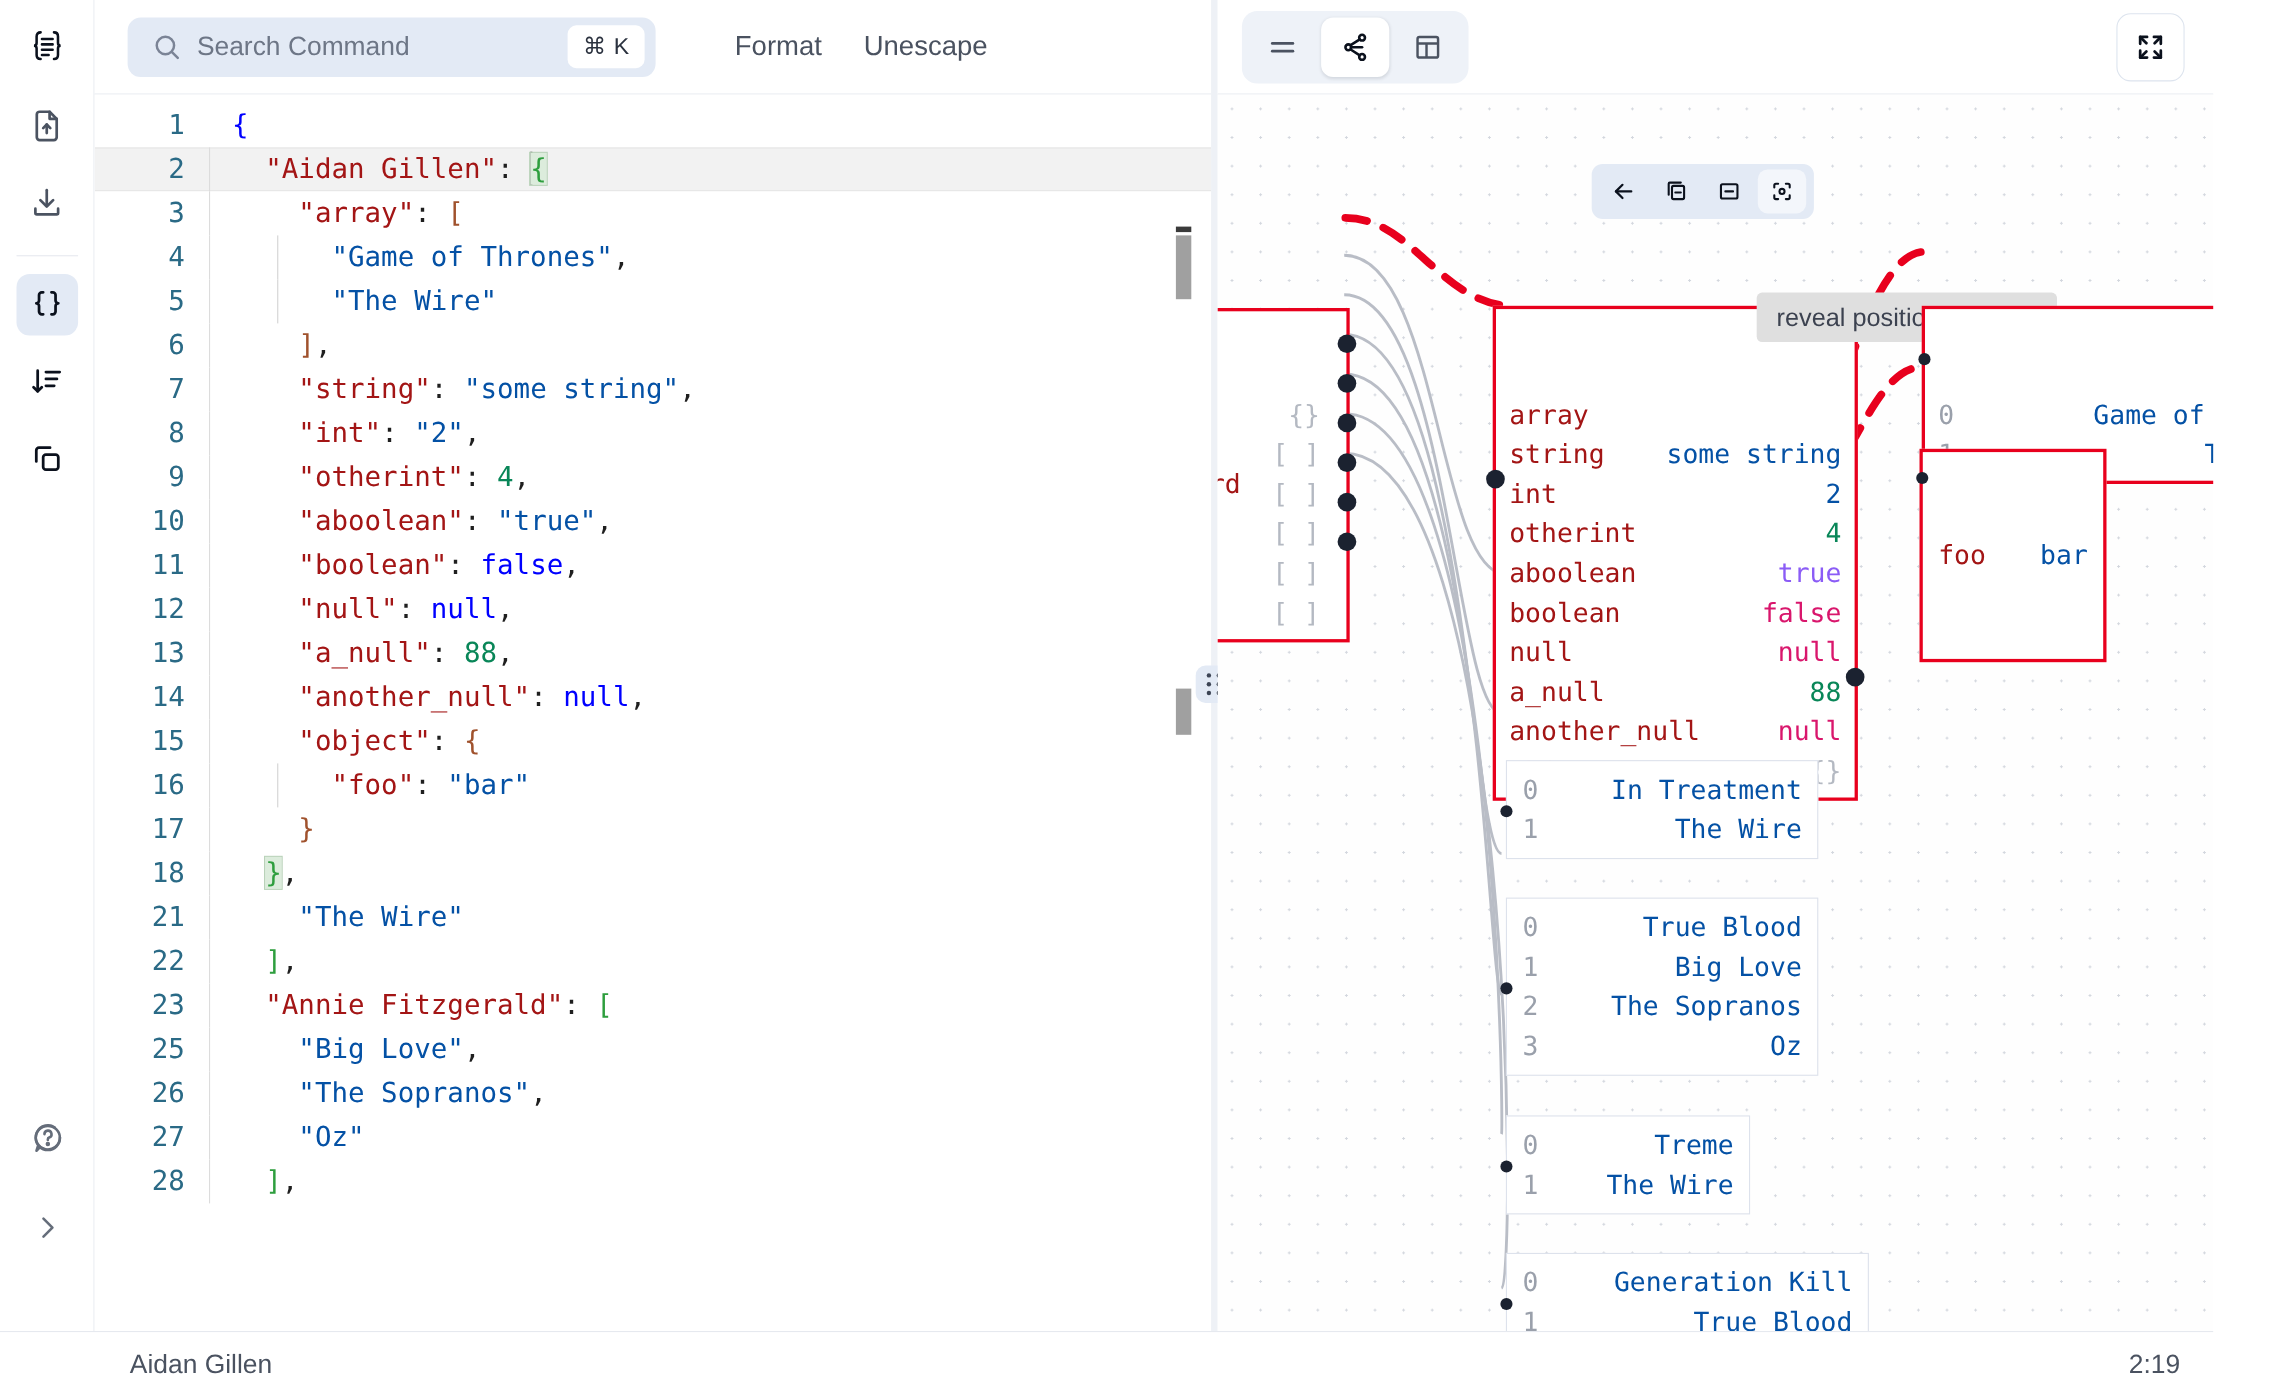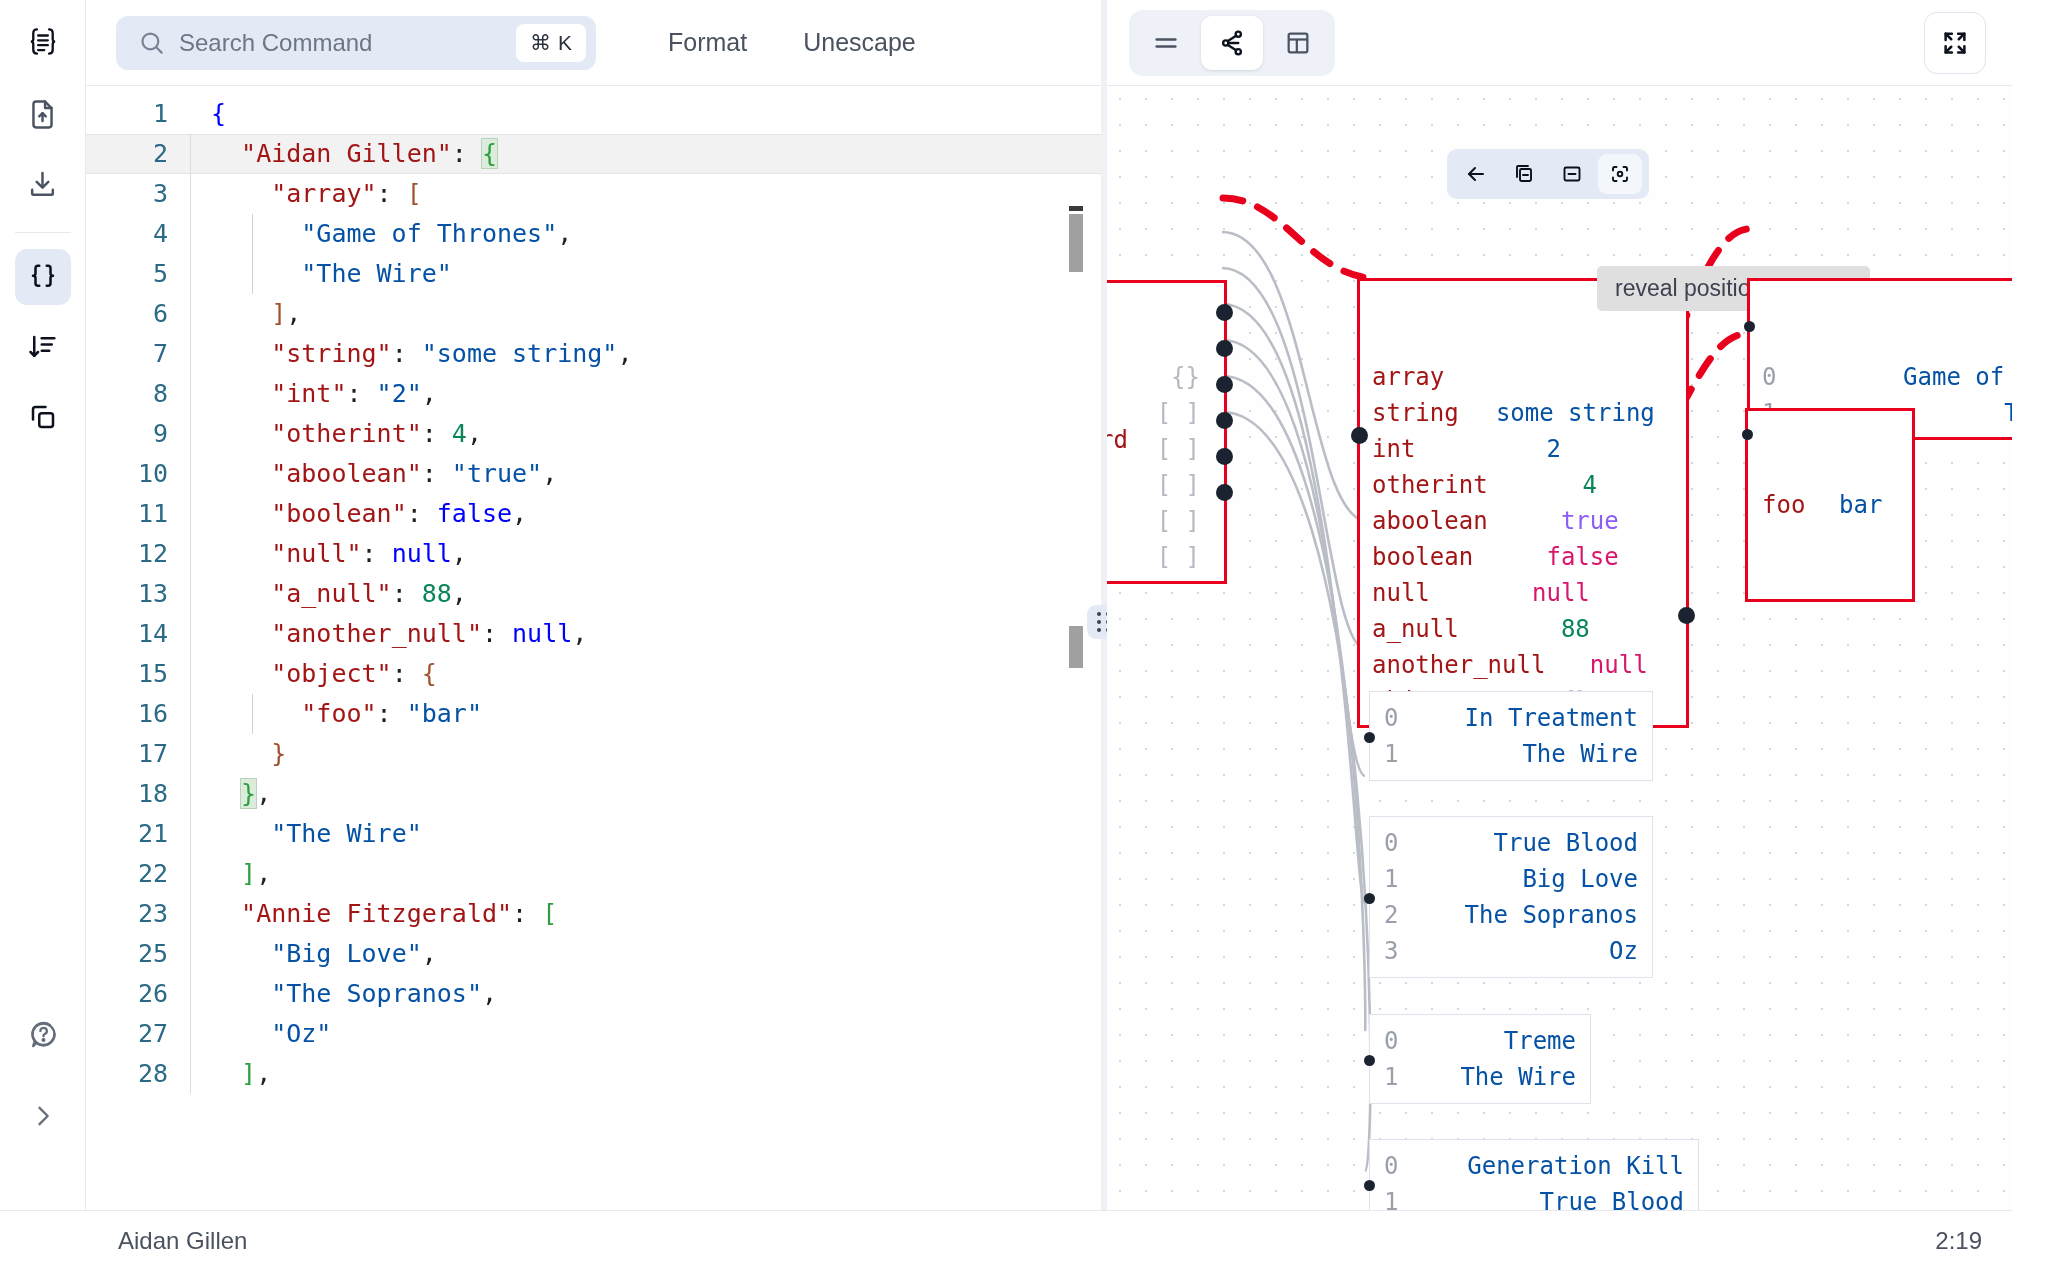--- a/index.html
+++ b/index.html
@@ -50,21 +50,21 @@
     background: #e3eaf5; border-radius: 12px;
     padding: 0 10px 0 22px;
     cursor: text;
   }
   .search-icon { color: #7b8496; display: flex; margin-right: 14px; }
   .search-ph { flex: 1; color: #6d7686; font-size: 24px; }
   .kbd {
     background: #fff; border-radius: 8px; color: #2b323f;
     font-size: 21px; padding: 7px 14px; display: flex; gap: 7px; align-items: center;
   }
-  .topbar-actions { display: flex; gap: 36px; margin-left: 62px; }
+  .topbar-actions { display: flex; gap: 18px; margin-left: 62px; }
   .tb-btn { color: #4a5260; font-size: 25px; cursor: pointer; padding: 6px 10px; }
 
   
   .editor-wrap { flex: 1; position: relative; overflow: hidden; background: #fff; }
   .code {
     font-family: "DejaVu Sans Mono", "Liberation Mono", monospace;
     font-size: 25px; line-height: 40px;
     padding-top: 8px;
     position: relative;
   }
@@ -143,21 +143,21 @@
     font-family: "DejaVu Sans Mono", "Liberation Mono", monospace;
     font-size: 24px; line-height: 36px;
     padding: 8px 14px;
     white-space: pre;
   }
   .node.sel { border: 3px solid #e8001d; padding: 6px 12px; }
   .node .row { display: flex; gap: 18px; }
   .node .idx { color: #9aa0ab; width: 26px; flex: 0 0 26px; text-align: left; }
   .node .val { flex: 1; text-align: right; color: #0451a5; }
   .node .kv-key { color: #a31515; }
-  .node .kv-val { flex: 1; text-align: center; }
+  .node .kv-val { flex: 1; text-align: right; }
   .v-string { color: #0451a5; }
   .v-num { color: #098658; }
   .v-true { color: #8b5cf6; }
   .v-false { color: #d9166c; }
   .v-null { color: #d9166c; }
   .v-obj { color: #b4b9c2; }
   .v-int2 { color: #0451a5; }
 
   
   .handle { position: absolute; width: 17px; height: 17px; border-radius: 50%; background: #1b2230; }

